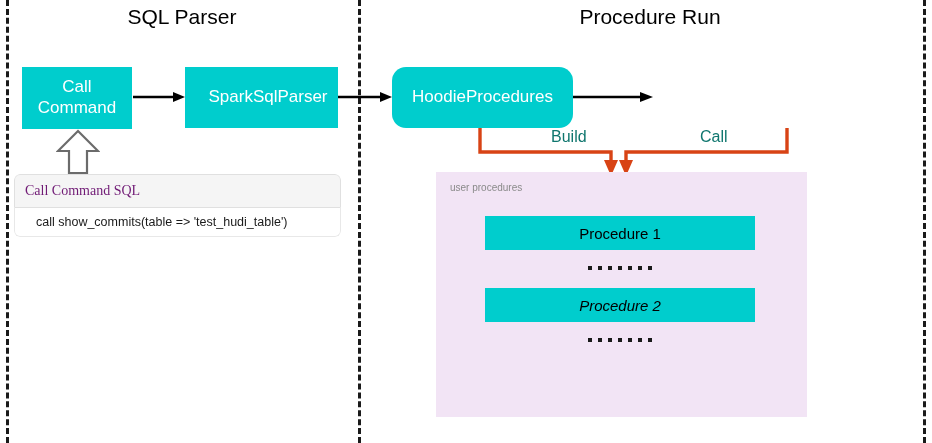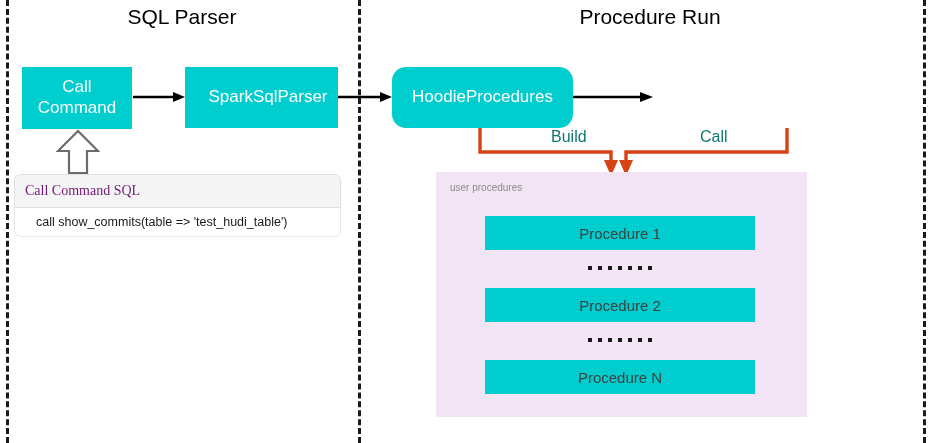--- a/index.html
+++ b/index.html
@@ -100,27 +100,27 @@
     position:absolute;left:436px;top:172px;width:371px;height:245px;
     background:#f2e4f5;
   }
   #proc-panel-label{
     position:absolute;left:450px;top:182px;
     font-size:10px;color:#8a8a8a;
     white-space:nowrap;
   }
   .procbox{
     position:absolute;left:485px;width:270px;height:34px;
-    background:#00cdcd;color:#404040;
+    background:#00cdcd;color:#000000;
     font-size:15px;
     display:flex;align-items:center;justify-content:center;
     box-sizing:border-box;
   }
   #procbox-0{top:216px;}
-  #procbox-1{top:288px;}
+  #procbox-1{top:288px;font-style:italic;}
   #procbox-2{top:360px;}
 
   .dots{
     position:absolute;left:485px;width:270px;height:20px;
     display:flex;align-items:center;justify-content:center;
     gap:6px;
   }
   #dots-0{top:258px;}
   #dots-1{top:330px;}
   .dots i{display:block;width:4px;height:4px;background:#1a1a1a;}
@@ -205,15 +205,14 @@
   <div class="dots" id="dots-1">
     <i></i>
       <i></i>
       <i></i>
       <i></i>
       <i></i>
       <i></i>
       <i></i>
   </div>
 
-  <div class="procbox" id="procbox-2">Procedure N</div>
 
 </div>
 
 </body></html>

